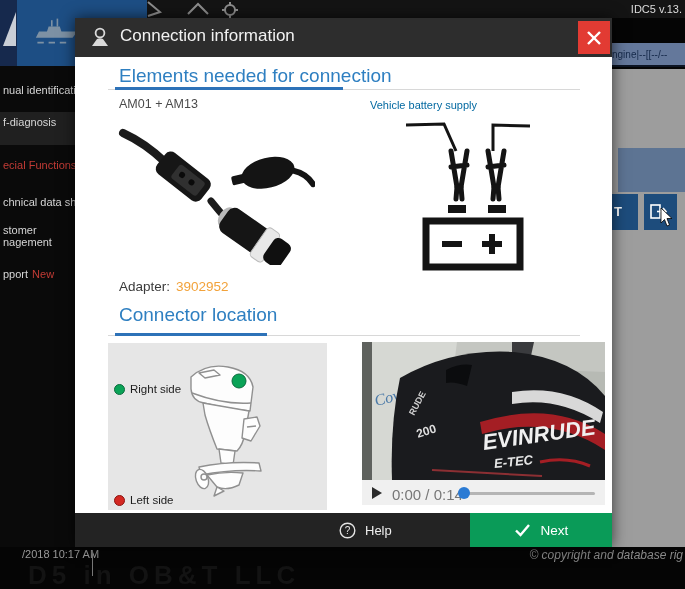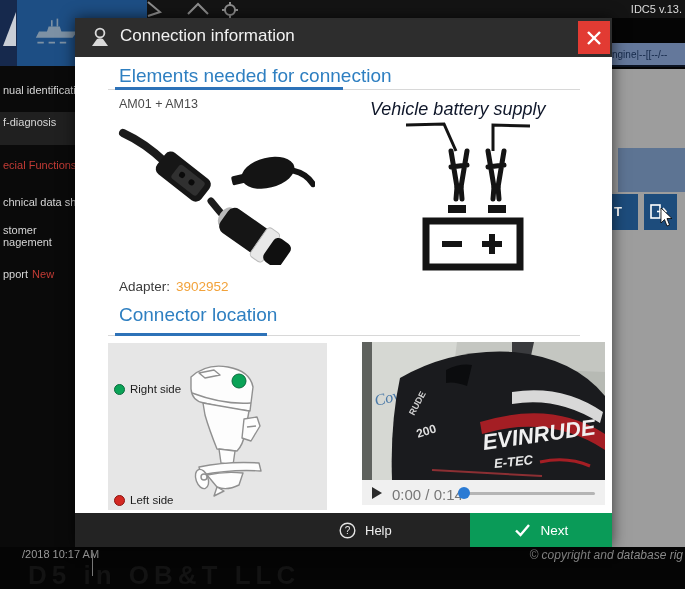--- a/index.html
+++ b/index.html
@@ -47,21 +47,21 @@
   .m-body { position:absolute; left:0; top:39px; width:537px; height:456px; background:#fff; }
   .tab { position:absolute; color:#2e7fc1; font-size:19px; cursor:pointer; }
   .tab1 { left:44px; top:8px; }
   .tab2 { left:44px; top:247px; }
   .uline-gray { position:absolute; left:33px; width:472px; height:1px; background:#d8d8d8; }
   .u1g { top:32px; } .u2g { top:278px; }
   .uline-blue { position:absolute; height:3px; background:#2d72b8; }
   .u1b { left:40px; top:30px; width:228px; } .u2b { left:40px; top:276px; width:152px; }
 
   .lbl-cable { position:absolute; left:44px; top:40px; font-size:12.5px; color:#4a4a4a; }
-  .lbl-batt  { position:absolute; left:295px; top:42px; font-size:18px; color:#0f172a;font-style:italic; }
+  .lbl-batt  { position:absolute; left:295px; top:42px; font-size:11px; color:#0369a1; }
   .img-cable { position:absolute; left:40px; top:58px; }
   .img-batt  { position:absolute; left:325px; top:52px; }
 
   .adapter-row { position:absolute; left:44px; top:222px; font-size:13.5px; color:#3a3a3a; }
   .adapter-val { color:#f2a23a; margin-left:6px; }
 
   .loc-panel { position:absolute; left:33px; top:286px; width:219px; height:167px; background:#e6e6e6; }
   .side-flag { position:absolute; left:6px; display:flex; align-items:center; gap:5px; font-size:11.5px; color:#1d1d1d; }
   .sf-top { top:4px;margin-top:36px; } .sf-bot { bottom:4px; }
   .dot { width:11px; height:11px; border-radius:50%; display:inline-block; }

